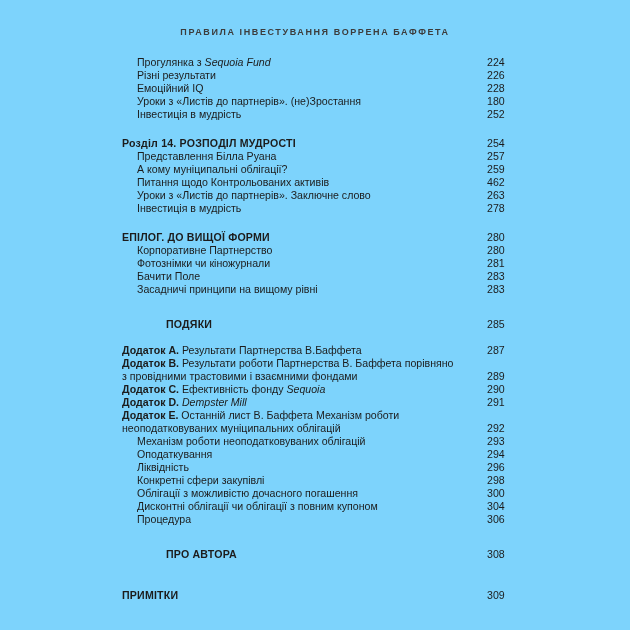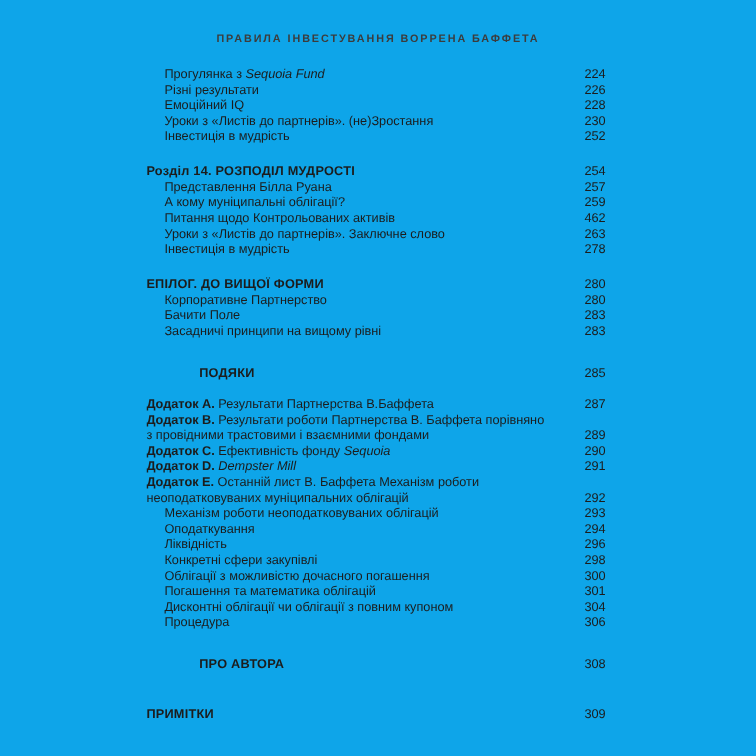--- a/index.html
+++ b/index.html
@@ -4,21 +4,21 @@
 <style>
   * { margin:0; padding:0; box-sizing:border-box; }
   html, body {
     width:630px; height:630px;
     background:#fdfdfc;
     font-family:"Liberation Sans", sans-serif;
   }
   .sheet {
     position:relative;
     width:630px; height:630px;
-    background:#0ea5e9;
+    background:#7dd3fc;
     overflow:hidden;
     color:#1c1c1c;
   }
   .running-head {
     position:absolute;
     top:27px; left:0; width:100%;
     text-align:center;
     font-size:9px;
     font-weight:600;
     letter-spacing:1.6px;
@@ -67,21 +67,21 @@
       <div class="row item">
         <span class="label">Різні результати</span>
         <span class="page">226</span>
       </div>
       <div class="row item">
         <span class="label">Емоційний IQ</span>
         <span class="page">228</span>
       </div>
       <div class="row item">
         <span class="label">Уроки з «Листів до партнерів». (не)Зростання</span>
-        <span class="page">230</span>
+        <span class="page">180</span>
       </div>
       <div class="row item">
         <span class="label">Інвестиція в мудрість</span>
         <span class="page">252</span>
       </div>
       <div class="row chapter gap-m">
         <span class="label">Розділ 14. РОЗПОДІЛ МУДРОСТІ</span>
         <span class="page">254</span>
       </div>
       <div class="row item">
@@ -104,20 +104,24 @@
         <span class="label">Інвестиція в мудрість</span>
         <span class="page">278</span>
       </div>
       <div class="row chapter gap-m">
         <span class="label">ЕПІЛОГ. ДО ВИЩОЇ ФОРМИ</span>
         <span class="page">280</span>
       </div>
       <div class="row item">
         <span class="label">Корпоративне Партнерство</span>
         <span class="page">280</span>
+      </div>
+      <div class="row item">
+        <span class="label">Фотознімки чи кіножурнали</span>
+        <span class="page">281</span>
       </div>
       <div class="row item">
         <span class="label">Бачити Поле</span>
         <span class="page">283</span>
       </div>
       <div class="row item">
         <span class="label">Засадничі принципи на вищому рівні</span>
         <span class="page">283</span>
       </div>
       <div class="row chapter gap-l">
@@ -166,24 +170,20 @@
       </div>
       <div class="row item">
         <span class="label">Конкретні сфери закупівлі</span>
         <span class="page">298</span>
       </div>
       <div class="row item">
         <span class="label">Облігації з можливістю дочасного погашення</span>
         <span class="page">300</span>
       </div>
       <div class="row item">
-        <span class="label">Погашення та математика облігацій</span>
-        <span class="page">301</span>
-      </div>
-      <div class="row item">
         <span class="label">Дисконтні облігації чи облігації з повним купоном</span>
         <span class="page">304</span>
       </div>
       <div class="row item">
         <span class="label">Процедура</span>
         <span class="page">306</span>
       </div>
       <div class="row chapter gap-l">
         <span class="label">ПРО АВТОРА</span>
         <span class="page">308</span>

